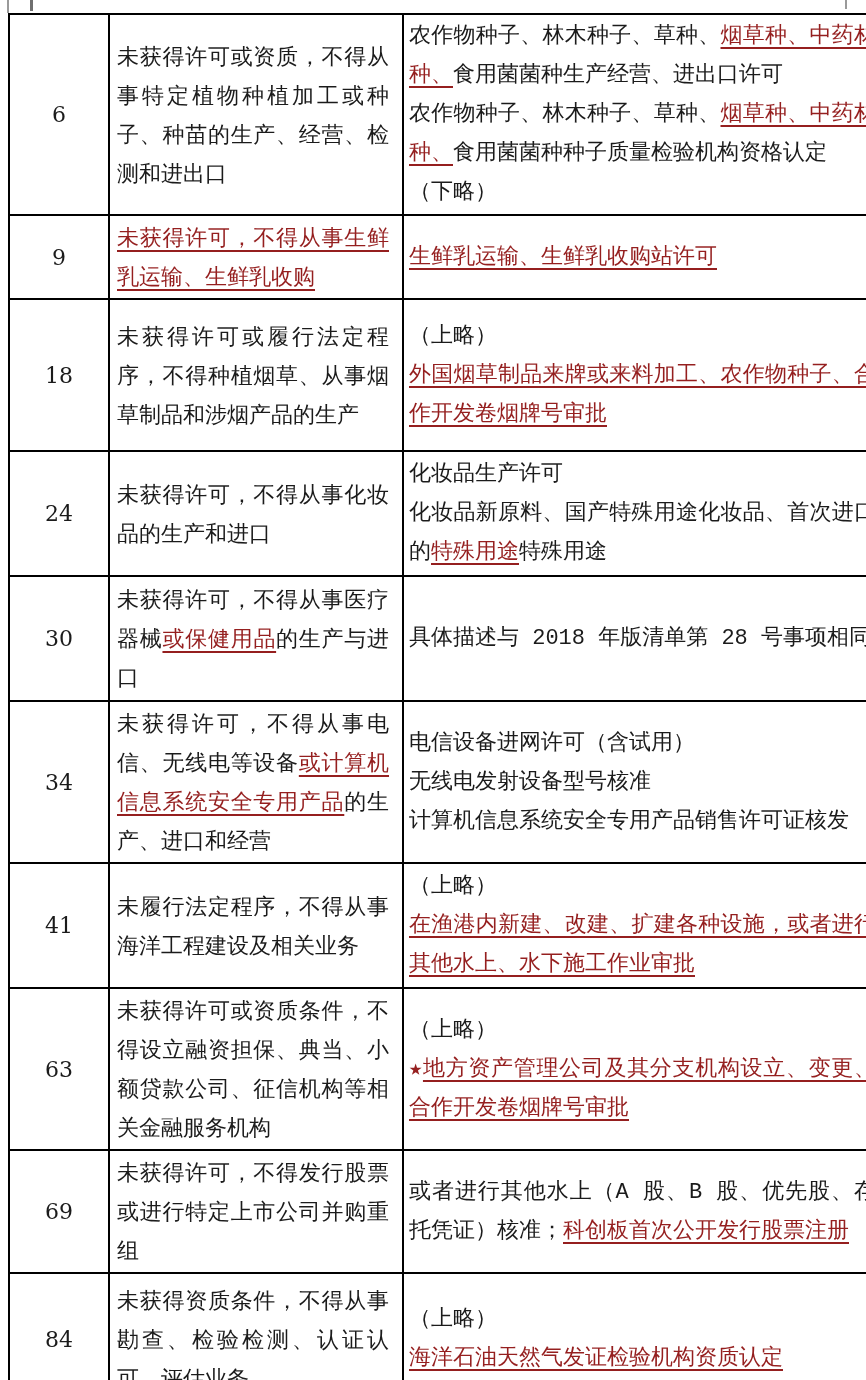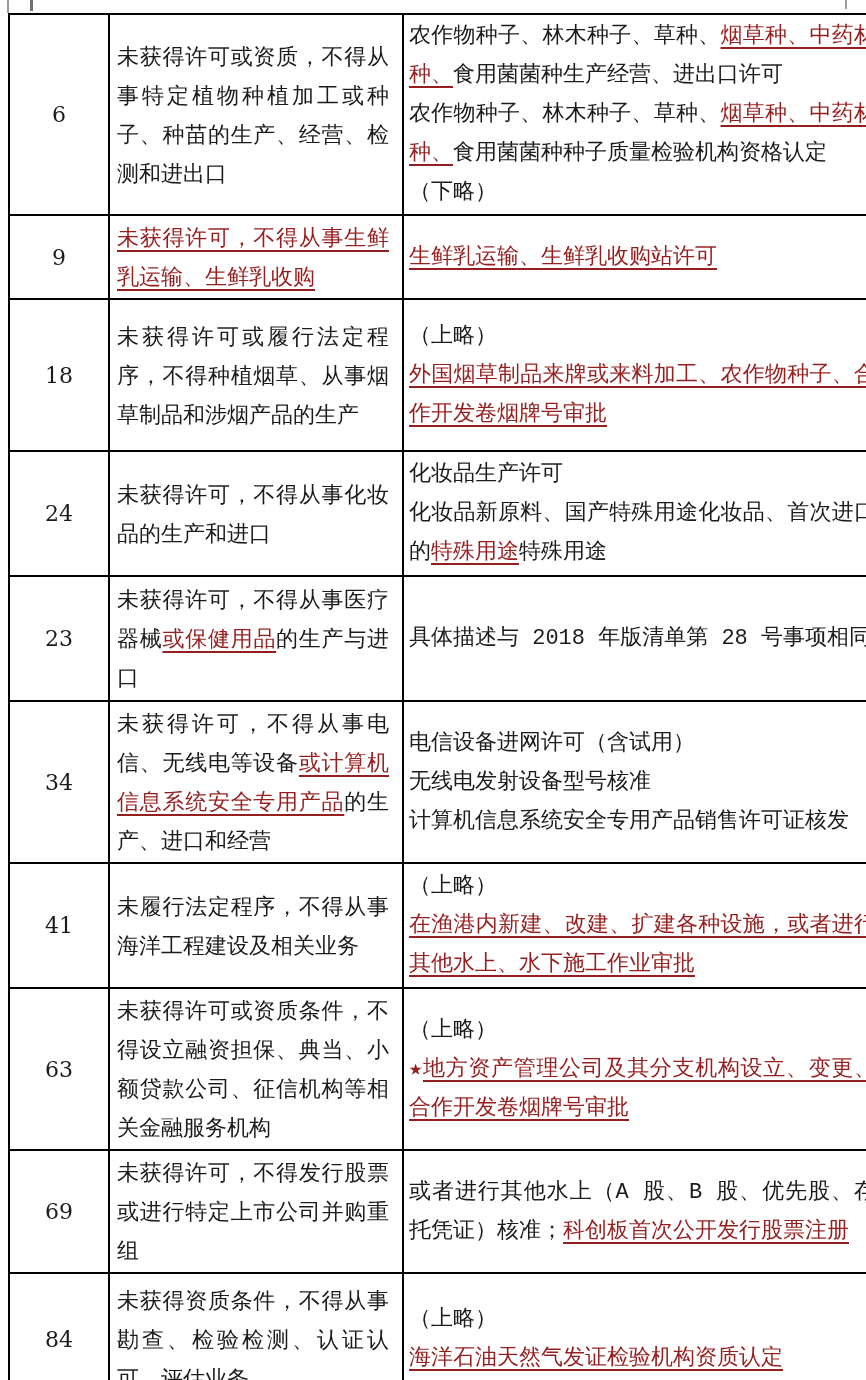--- a/index.html
+++ b/index.html
@@ -88,21 +88,21 @@
       </tr>
       <tr class="row-3">
         <td class="c1">24</td>
         <td class="c2"><span class="seg-n">未获得许可，不得从事化妆品的生产和进口</span></td>
         <td class="c3">
           <div class="para"><span class="seg-n">化妆品生产许可</span></div>
           <div class="para"><span class="seg-n">化妆品新原料、国产特殊用途化妆品、首次进口的</span><span class="seg-r">特殊用途</span><span class="seg-n">特殊用途</span></div>
         </td>
       </tr>
       <tr class="row-4">
-        <td class="c1">23</td>
+        <td class="c1">30</td>
         <td class="c2"><span class="seg-n">未获得许可，不得从事医疗器械</span><span class="seg-r">或保健用品</span><span class="seg-n">的生产与进口</span></td>
         <td class="c3">
           <div class="para"><span class="seg-n">具体描述与 2018 年版清单第 28 号事项相同</span></div>
         </td>
       </tr>
       <tr class="row-5">
         <td class="c1">34</td>
         <td class="c2"><span class="seg-n">未获得许可，不得从事电信、无线电等设备</span><span class="seg-r">或计算机信息系统安全专用产品</span><span class="seg-n">的生产、进口和经营</span></td>
         <td class="c3">
           <div class="para"><span class="seg-n">电信设备进网许可（含试用）</span></div>

